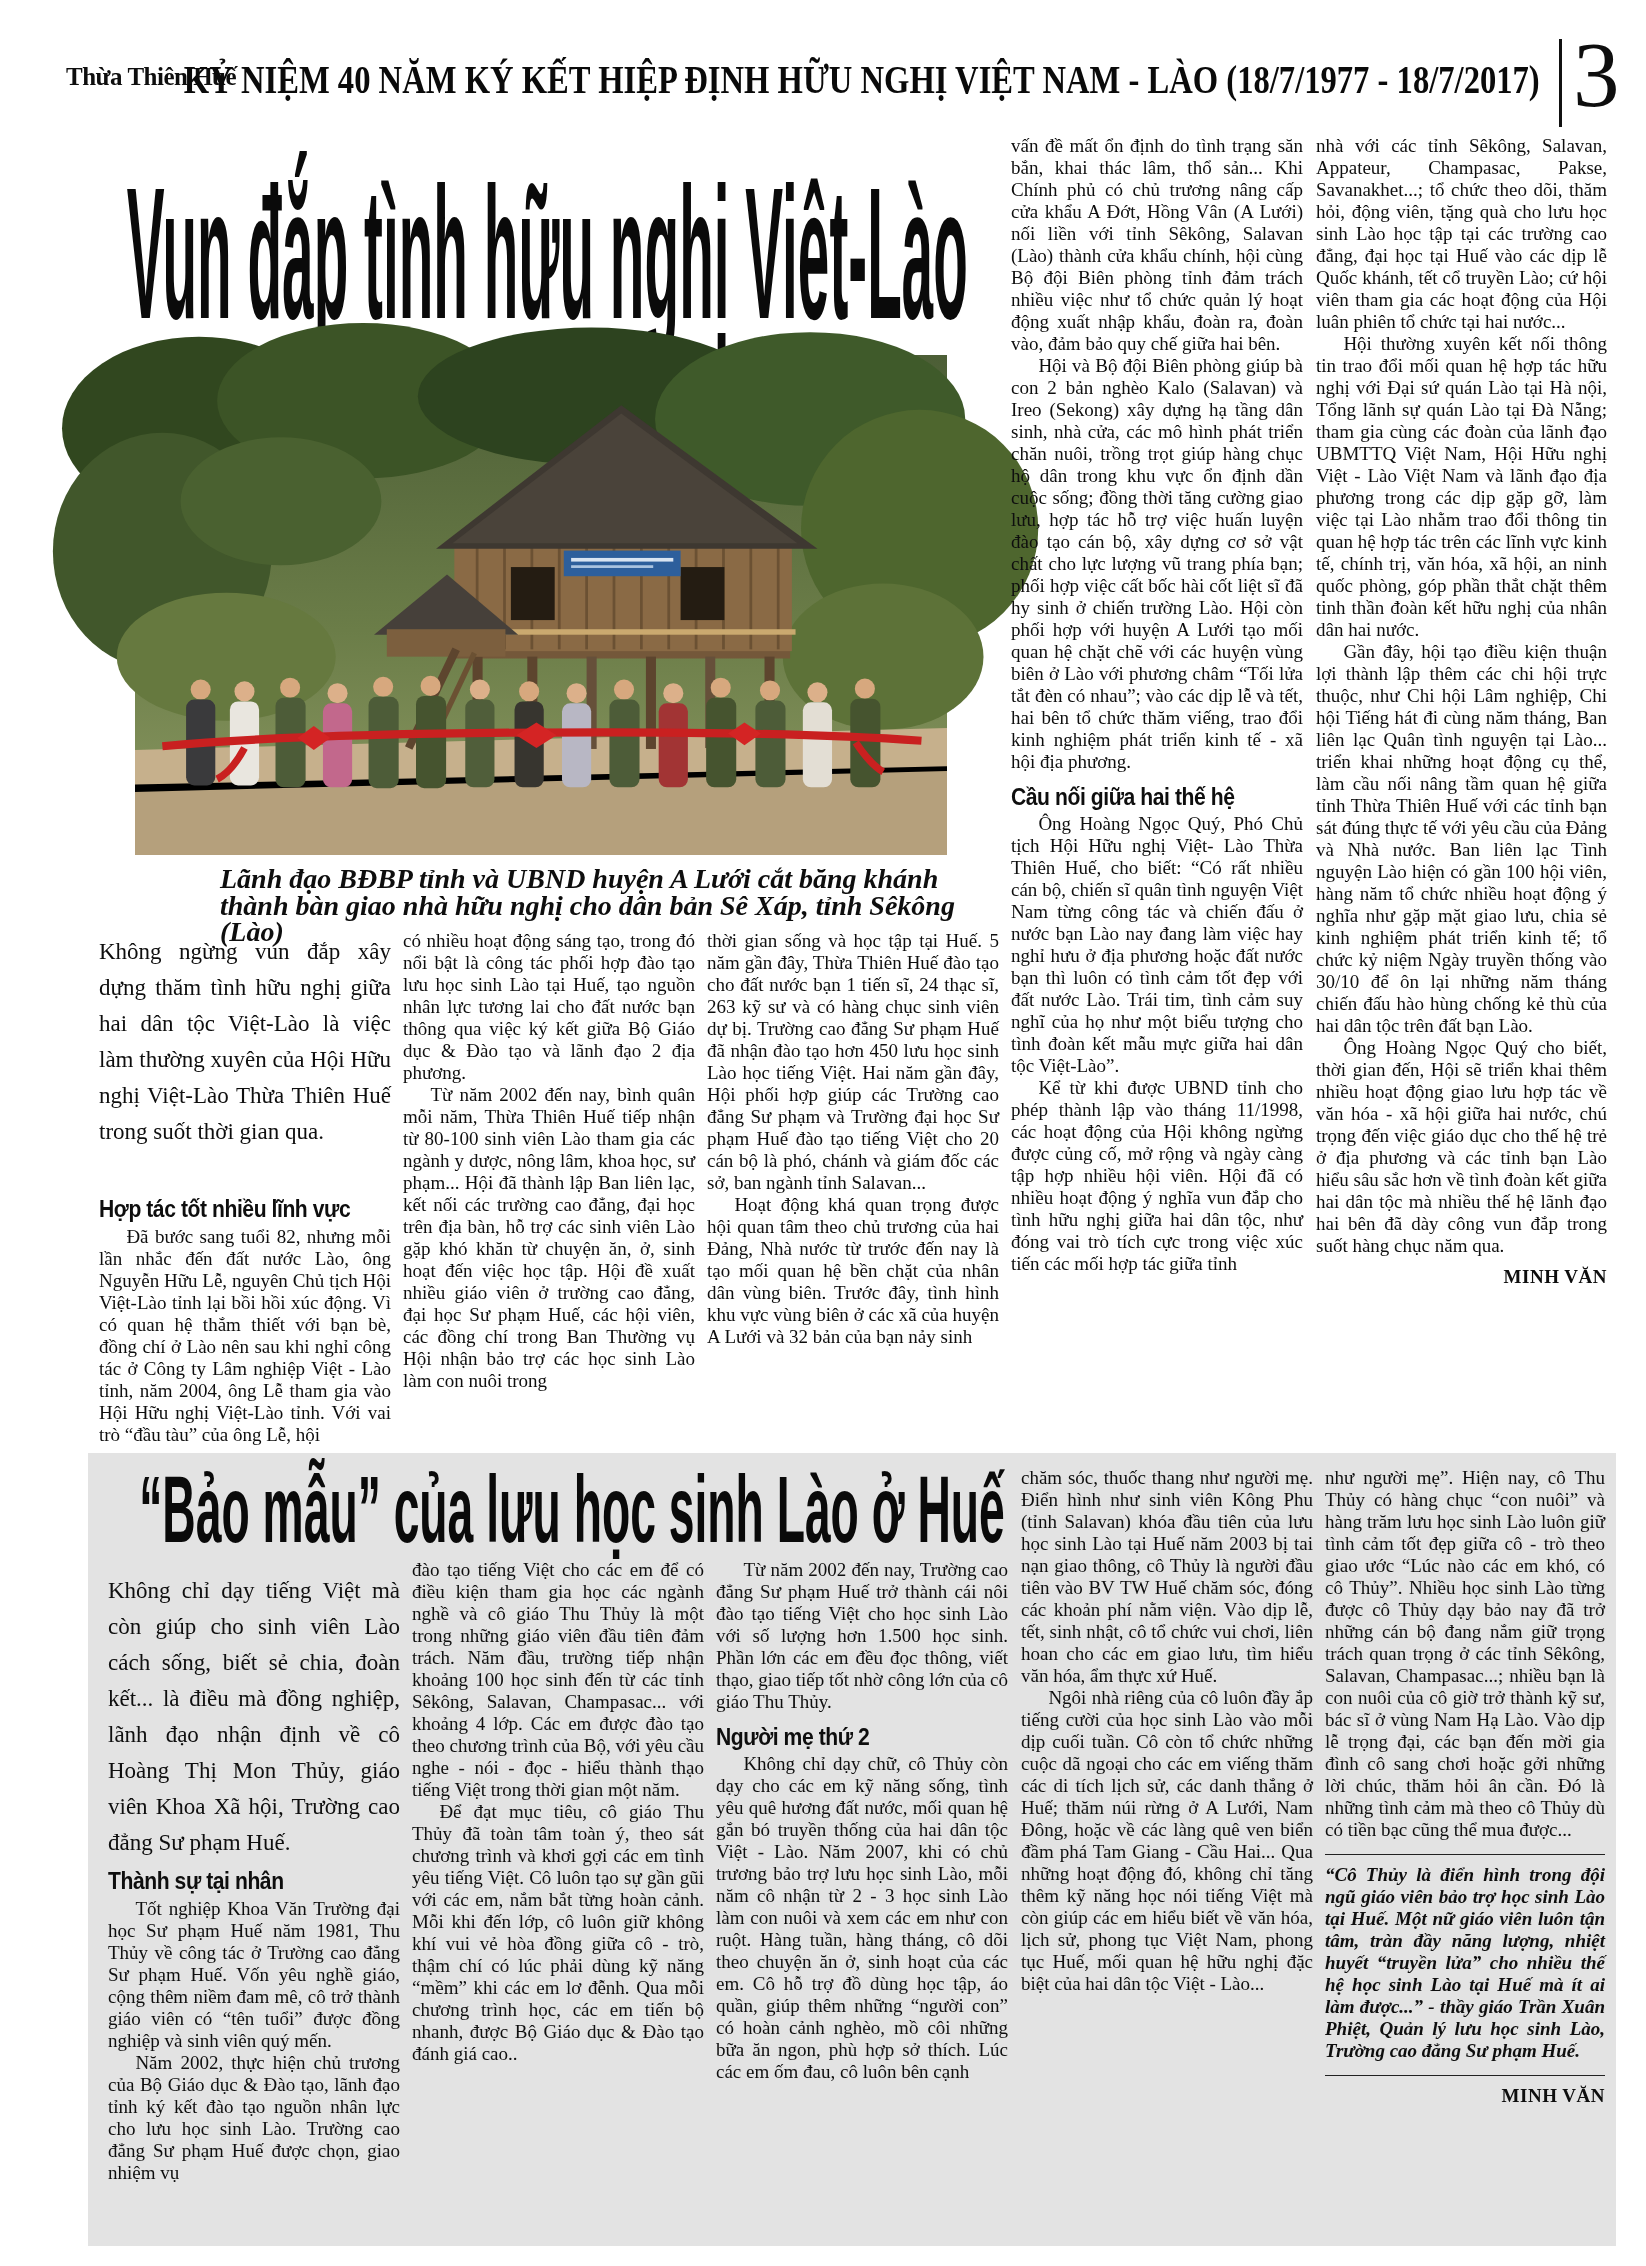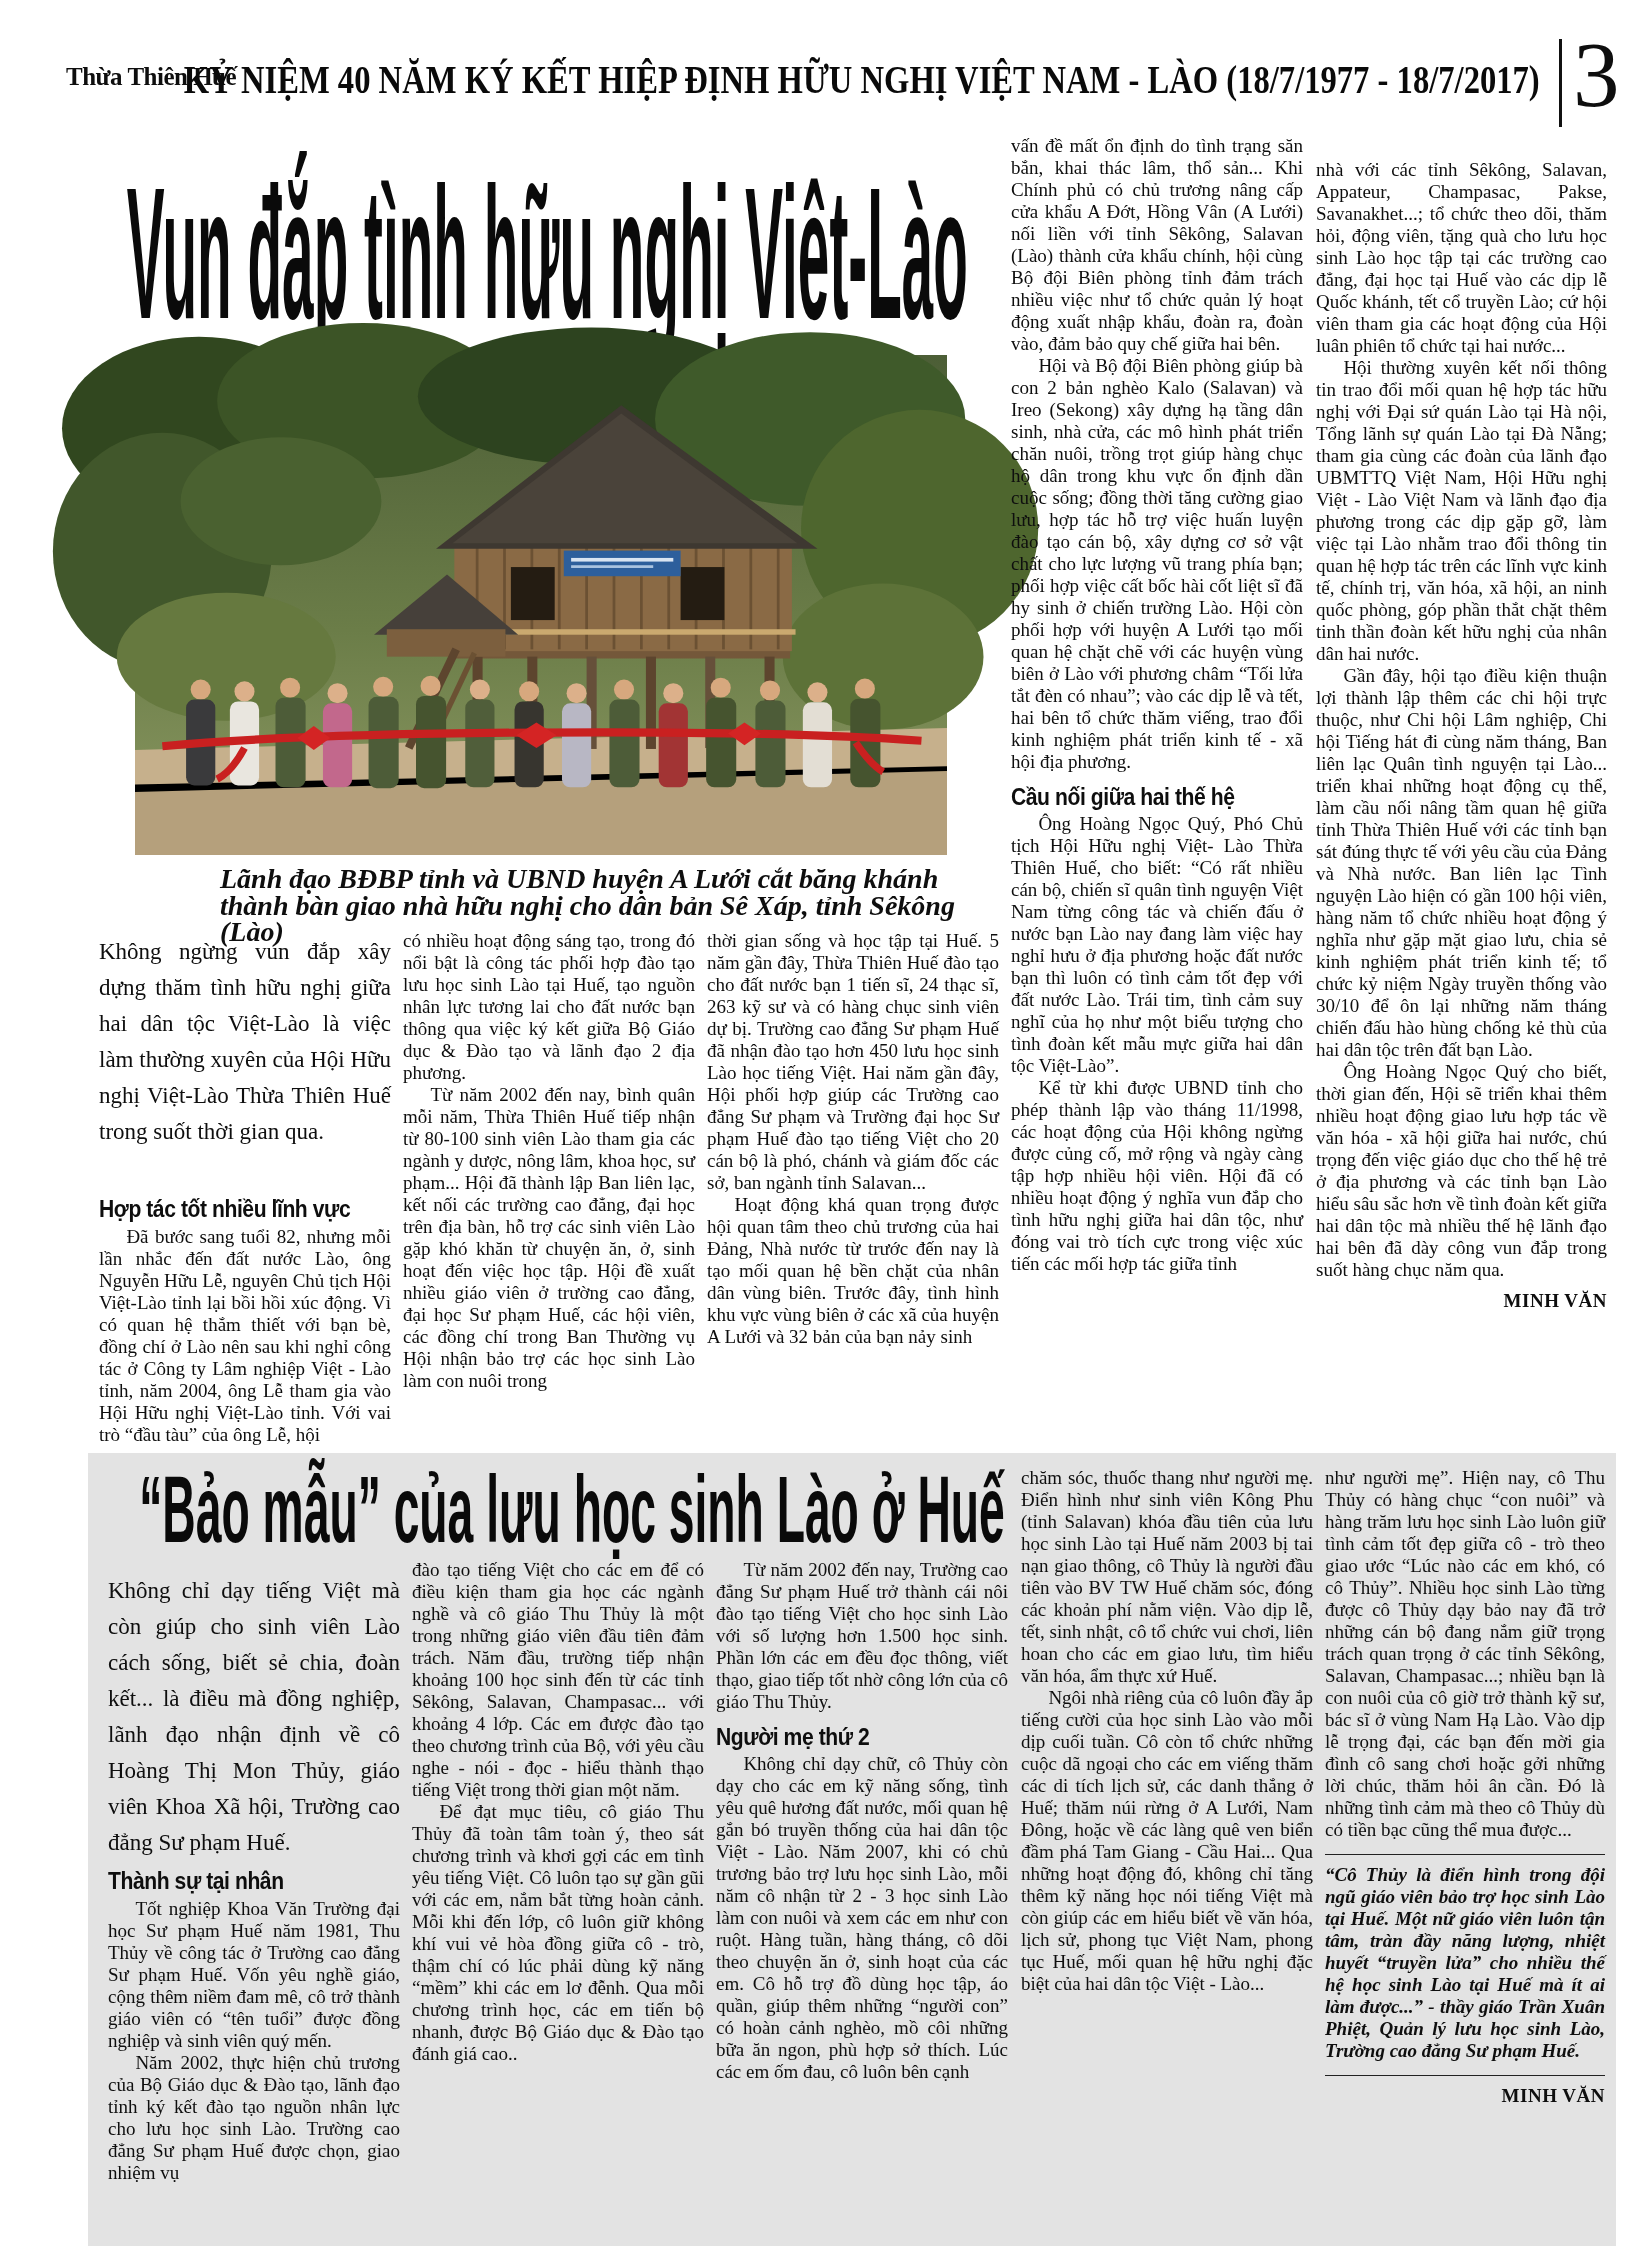--- a/index.html
+++ b/index.html
@@ -33,21 +33,21 @@
            font-size:24px;transform:scaleX(0.88);transform-origin:left;white-space:nowrap;
            margin:12.8px 0 5.5px 0;letter-spacing:-0.5px;}
   .byline{text-align:right;font-weight:bold;font-size:19px;margin-top:9.1px;letter-spacing:0.5px;}
 
   
   .a1c1{left:99px;top:934px;width:292px;}
   .a1c1 .subhead{margin-top:48px;}
   .a1c2{left:403px;top:930px;width:292px;}
   .a1c3{left:707px;top:930px;width:292px;}
   .a1c4{left:1011px;top:135px;width:292px;}
-  .a1c5{left:1316px;top:135px;width:291px;margin-top:24px;}
+  .a1c5{left:1316px;top:135px;width:291px;}
 
   
   .panel{position:absolute;left:88px;top:1453px;width:1528px;height:793px;background:#e3e3e3;}
   .a2c1{left:108px;top:1573px;width:292px;}
   .a2c1 .subhead{margin-top:9.1px;}
   .a2c2{left:412px;top:1559px;width:292px;}
   .a2c3{left:716px;top:1559px;width:292px;}
   .a2c4{left:1021px;top:1467px;width:292px;}
   .a2c5{left:1325px;top:1467px;width:280px;}
   .qrule{border:none;border-top:1.8px solid #222;margin:12.8px 0 9.1px 0;}

